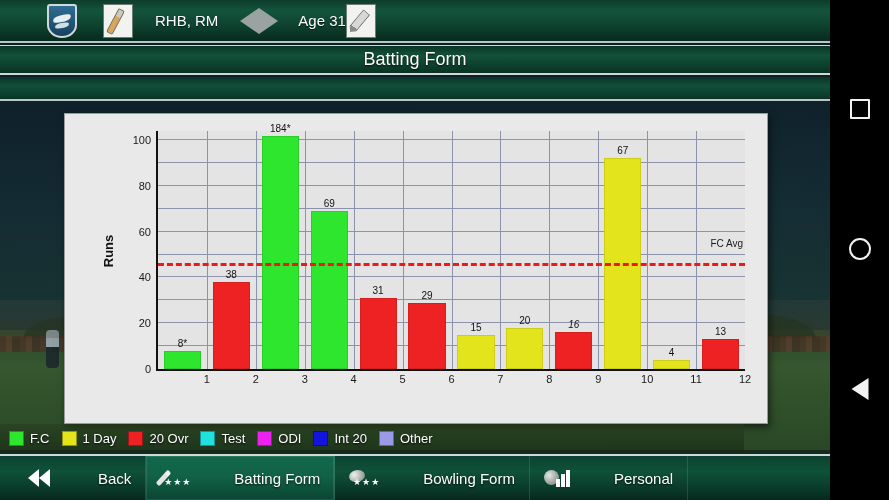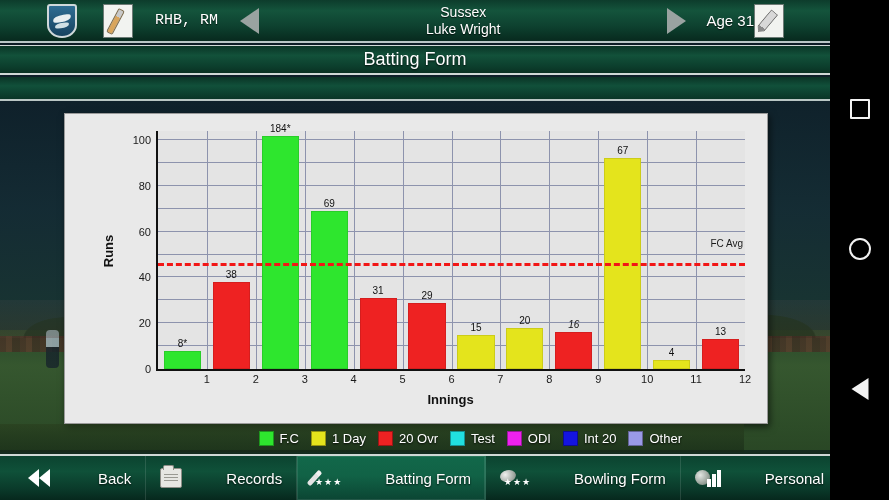--- a/index.html
+++ b/index.html
@@ -101,21 +101,21 @@
     position:absolute; left:7px; top:4px; width:9px; height:26px;
     background:linear-gradient(to bottom,#d8d8d8 0 78%, #8a8a8a 78% 100%);
     border:1px solid #6a6a6a;
     transform:rotate(40deg);
     clip-path:polygon(0 0,100% 0,100% 82%,50% 100%,0 82%);
   }
   .hdr-text{
     color:#ffffff; font-size:15px; white-space:nowrap;
     text-shadow:0 1px 1px rgba(0,0,0,.7);
   }
-  #hdr-handed{ margin-left:22px;font-family:Liberation Mono, monospace; }
+  #hdr-handed{ margin-left:22px; }
   .hdr-arrow{
     width:0; height:0; flex:none; cursor:pointer;
   }
   .hdr-arrow.left{
     margin-left:22px;
     border-top:13px solid transparent; border-bottom:13px solid transparent;
     border-right:19px solid #9aa3a1;
   }
   .hdr-arrow.right{
     border-top:13px solid transparent; border-bottom:13px solid transparent;
@@ -200,21 +200,21 @@
   }
   #avglabel{
     position:absolute; right:2px;
     transform:translateY(-100%);
     font-size:10px; color:#1a1a1a; padding-bottom:3px;
   }
 
   
   #legend{
     position:absolute; left:0; top:424px; width:744px; height:28px;
-    display:flex; align-items:center; justify-content:flex-end;
+    display:flex; align-items:center; 
     padding-right:62px; gap:3px;
     background:linear-gradient(to bottom, rgba(40,60,28,.55), rgba(22,40,22,.6));
   }
   .leg-item{ display:flex; align-items:center; gap:6px; margin-left:9px; }
   .leg-swatch{ width:15px; height:15px; border:1px solid rgba(0,0,0,.35); }
   .leg-text{ color:#fff; font-size:13px; text-shadow:0 1px 2px rgba(0,0,0,.85); }
 
   
   #navbar{
     position:absolute; left:0; bottom:0; width:830px; height:46px;
@@ -314,24 +314,20 @@
     <div class="playerfig"></div>
   </div>
 
   <div id="header">
     <div class="hdr-icon-shield"></div>
     <div class="hdr-icon-box">
       <div class="bat-glyph"></div>
     </div>
     <div class="hdr-text" id="hdr-handed">RHB, RM</div>
     <div class="hdr-arrow left"></div>
-    <div id="hdr-center">
-      <div class="hdr-text l1">Sussex</div>
-      <div class="hdr-text l2">Luke Wright</div>
-    </div>
     <div class="hdr-arrow right"></div>
     <div class="hdr-text" id="hdr-age">Age 31</div>
     <div class="hdr-icon-box" style="margin-left:0;margin-right:46px;">
       <div class="pencil-glyph"></div>
     </div>
   </div>
 
   <div id="titlebar">
     <span>Batting Form</span>
   </div>
@@ -408,21 +404,20 @@
             <div class="xtick" style="left: 41.6667%;">5</div>
             <div class="xtick" style="left: 50%;">6</div>
             <div class="xtick" style="left: 58.3333%;">7</div>
             <div class="xtick" style="left: 66.6667%;">8</div>
             <div class="xtick" style="left: 75%;">9</div>
             <div class="xtick" style="left: 83.3333%;">10</div>
             <div class="xtick" style="left: 91.6667%;">11</div>
             <div class="xtick" style="left: 100%;">12</div>
           </div>
       </div>
-      <div id="xlabel">Innings</div>
     </div>
   </div>
 
   <div id="legend">
       <div class="leg-item">
         <div class="leg-swatch" style="background: rgb(46, 230, 46);"></div>
         <div class="leg-text">F.C</div>
       </div>
       <div class="leg-item">
         <div class="leg-swatch" style="background: rgb(228, 228, 28);"></div>
@@ -447,24 +442,20 @@
       <div class="leg-item">
         <div class="leg-swatch" style="background: rgb(154, 154, 230);"></div>
         <div class="leg-text">Other</div>
       </div>
     </div>
 
   <div id="navbar">
       <div class="navitem first">
         <div class="ic ic-back"></div>
         <span class="navlabel">Back</span>
-      </div>
-      <div class="navitem">
-        <div class="ic ic-records"></div>
-        <span class="navlabel">Records</span>
       </div>
       <div class="navitem active">
         <div class="ic ic-bat">
           <div class="blade"></div>
           <div class="stars">
             <span class="star">★</span>
             <span class="star">★</span>
             <span class="star">★</span>
           </div>
         </div>

